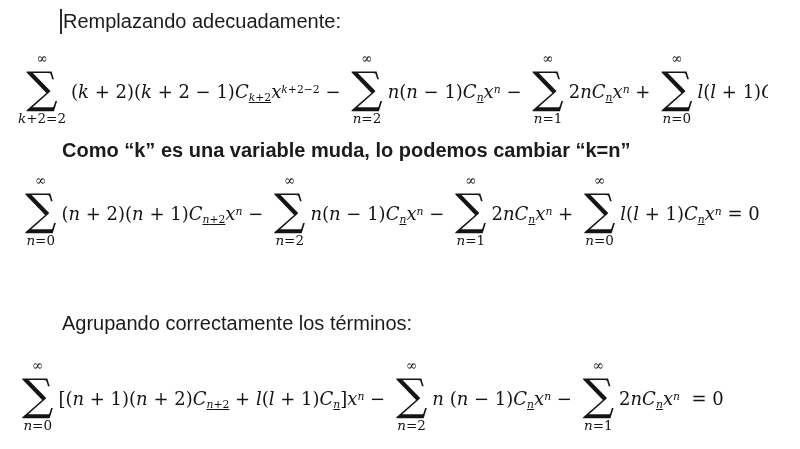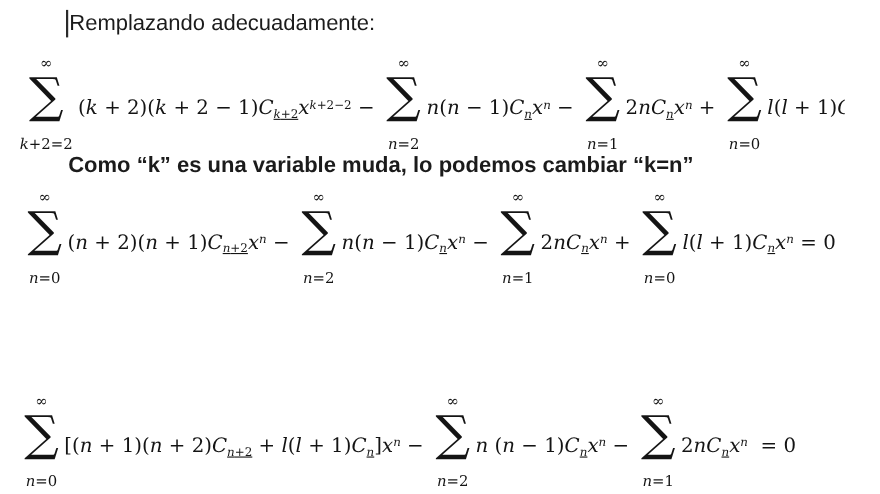--- a/index.html
+++ b/index.html
@@ -40,35 +40,36 @@
   .it{font-style:italic;}
   .sb{font-size:0.6em;vertical-align:-0.32em;text-decoration:underline;}
   .sp{font-size:0.6em;vertical-align:0.48em;}
 
   .sum{
     display:inline-flex;flex-direction:column;align-items:center;
     line-height:1;flex:none;
   }
   .sum .lim{font-size:13.5px;line-height:1;}
   .sum .top{margin-bottom:2px;}
-  .sum .bot{margin-top:17px;}
+  .sum .bot{margin-top:4px;}
   .sum .sig{
     font-size:44px;line-height:40px;
     font-family:"DejaVu Serif",serif;
   }
 </style>
 </head>
 <body>
 
 <div class="page">
   <span class="caret"></span>
 
   <p class="txt p1">Remplazando adecuadamente:</p>
 
   <div class="eq eq1"><span class="sum"><span class="lim top"><span>∞</span></span><span class="sig">∑</span><span class="lim bot"><span class="it">k</span><span>+2=2</span></span></span><span class="mrun"><span>(</span><span class="it">k</span><span> + 2)(</span><span class="it">k</span><span> + 2 − 1)</span><span class="it">C</span><span class="sb"><span class="it">k</span><span>+2</span></span><span class="it">x</span><span class="sp"><span class="it">k</span><span>+2−2</span></span><span> − </span></span><span class="sum"><span class="lim top"><span>∞</span></span><span class="sig">∑</span><span class="lim bot"><span class="it">n</span><span>=2</span></span></span><span class="mrun"><span class="it">n</span><span>(</span><span class="it">n</span><span> − 1)</span><span class="it">C</span><span class="sb"><span class="it">n</span></span><span class="it">x</span><span class="sp"><span class="it">n</span></span><span> − </span></span><span class="sum"><span class="lim top"><span>∞</span></span><span class="sig">∑</span><span class="lim bot"><span class="it">n</span><span>=1</span></span></span><span class="mrun"><span>2</span><span class="it">nC</span><span class="sb"><span class="it">n</span></span><span class="it">x</span><span class="sp"><span class="it">n</span></span><span> + </span></span><span class="sum"><span class="lim top"><span>∞</span></span><span class="sig">∑</span><span class="lim bot"><span class="it">n</span><span>=0</span></span></span><span class="mrun"><span class="it">l</span><span>(</span><span class="it">l</span><span> + 1)</span><span class="it">C</span><span class="sb"><span class="it">n</span></span><span class="it">x</span><span class="sp"><span class="it">n</span></span><span> = 0</span></span></div>
 
   <p class="txt p2">Como “k” es una variable muda, lo podemos cambiar “k=n”</p>
 
   <div class="eq eq2"><span class="sum"><span class="lim top"><span>∞</span></span><span class="sig">∑</span><span class="lim bot"><span class="it">n</span><span>=0</span></span></span><span class="mrun"><span>(</span><span class="it">n</span><span> + 2)(</span><span class="it">n</span><span> + 1)</span><span class="it">C</span><span class="sb"><span class="it">n</span><span>+2</span></span><span class="it">x</span><span class="sp"><span class="it">n</span></span><span> − </span></span><span class="sum"><span class="lim top"><span>∞</span></span><span class="sig">∑</span><span class="lim bot"><span class="it">n</span><span>=2</span></span></span><span class="mrun"><span class="it">n</span><span>(</span><span class="it">n</span><span> − 1)</span><span class="it">C</span><span class="sb"><span class="it">n</span></span><span class="it">x</span><span class="sp"><span class="it">n</span></span><span> − </span></span><span class="sum"><span class="lim top"><span>∞</span></span><span class="sig">∑</span><span class="lim bot"><span class="it">n</span><span>=1</span></span></span><span class="mrun"><span>2</span><span class="it">nC</span><span class="sb"><span class="it">n</span></span><span class="it">x</span><span class="sp"><span class="it">n</span></span><span> + </span></span><span class="sum"><span class="lim top"><span>∞</span></span><span class="sig">∑</span><span class="lim bot"><span class="it">n</span><span>=0</span></span></span><span class="mrun"><span class="it">l</span><span>(</span><span class="it">l</span><span> + 1)</span><span class="it">C</span><span class="sb"><span class="it">n</span></span><span class="it">x</span><span class="sp"><span class="it">n</span></span><span> = 0</span></span></div>
 
+  <p class="txt p3">Agrupando correctamente los términos:</p>
 
   <div class="eq eq3"><span class="sum"><span class="lim top"><span>∞</span></span><span class="sig">∑</span><span class="lim bot"><span class="it">n</span><span>=0</span></span></span><span class="mrun"><span>[(</span><span class="it">n</span><span> + 1)(</span><span class="it">n</span><span> + 2)</span><span class="it">C</span><span class="sb"><span class="it">n</span><span>+2</span></span><span> + </span><span class="it">l</span><span>(</span><span class="it">l</span><span> + 1)</span><span class="it">C</span><span class="sb"><span class="it">n</span></span><span>]</span><span class="it">x</span><span class="sp"><span class="it">n</span></span><span> − </span></span><span class="sum"><span class="lim top"><span>∞</span></span><span class="sig">∑</span><span class="lim bot"><span class="it">n</span><span>=2</span></span></span><span class="mrun"><span class="it">n</span><span> (</span><span class="it">n</span><span> − 1)</span><span class="it">C</span><span class="sb"><span class="it">n</span></span><span class="it">x</span><span class="sp"><span class="it">n</span></span><span> − </span></span><span class="sum"><span class="lim top"><span>∞</span></span><span class="sig">∑</span><span class="lim bot"><span class="it">n</span><span>=1</span></span></span><span class="mrun"><span>2</span><span class="it">nC</span><span class="sb"><span class="it">n</span></span><span class="it">x</span><span class="sp"><span class="it">n</span></span><span>  = 0</span></span></div>
 </div>
 
 </body></html>

